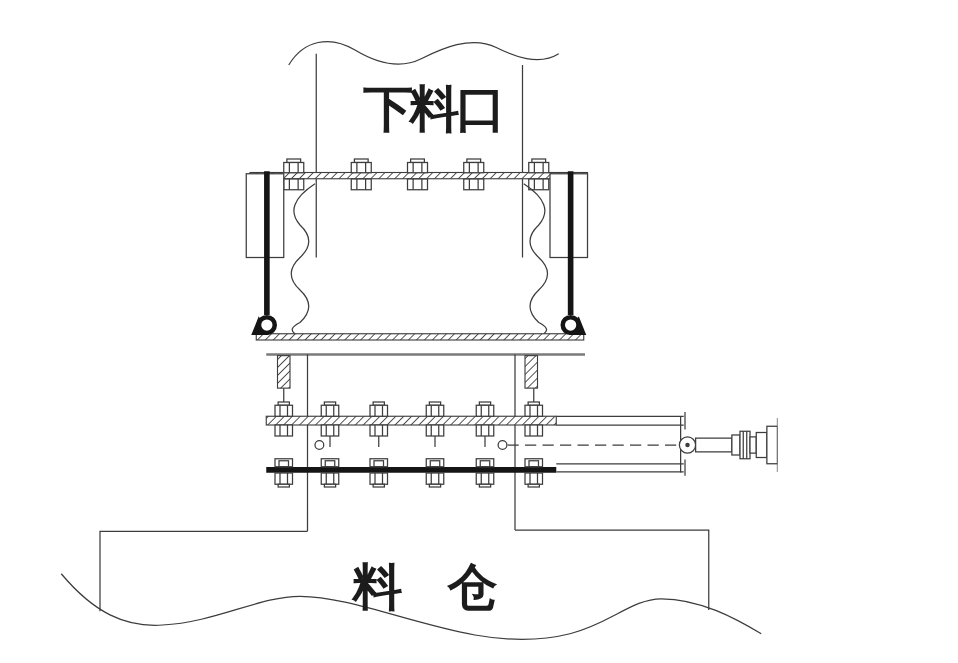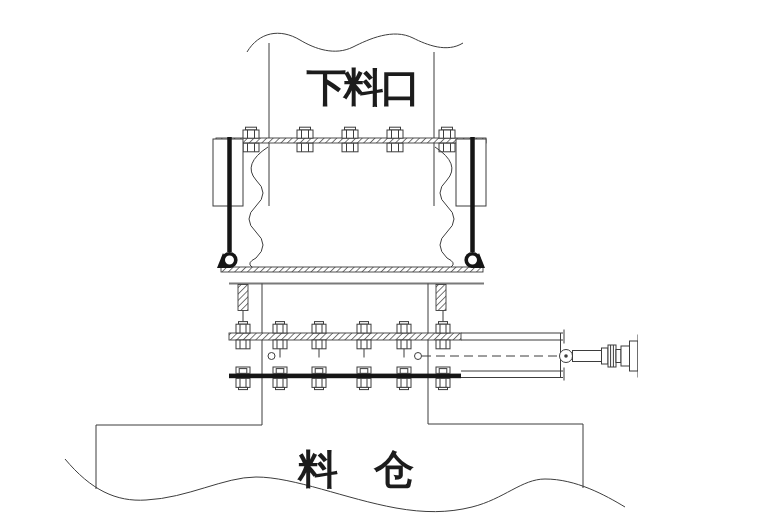--- a/index.html
+++ b/index.html
@@ -1,17 +1,17 @@
 <!DOCTYPE html>
 <html style="--line: #3d3d3d; --bold: #151515; --text: #1c1c1c; --plate: #7a7a7a; --bg: #ffffff;"><head>
 <meta charset="utf-8">
 <style>
   html,body{margin:0;padding:0;background:#fff;}
   .canvas{position:relative;width:622px;height:530px;background:var(--bg,#fff);overflow:hidden;
-          font-family:"Liberation Serif","DejaVu Serif",serif;padding-left:16px;}
+          font-family:"Liberation Serif","DejaVu Serif",serif;}
   svg{display:block}
   .ln{stroke:var(--line,#3d3d3d);stroke-width:1;fill:none;}
   .w{fill:#ffffff;}
   .hb{fill:url(#hatch);stroke:var(--line,#3d3d3d);stroke-width:0.9;}
   .bold{stroke:var(--bold,#151515);}
   .cjk{font-family:"Liberation Serif","DejaVu Serif",serif;font-weight:600;
        fill:var(--text,#1c1c1c);}
 </style>
 </head>
 <body>

